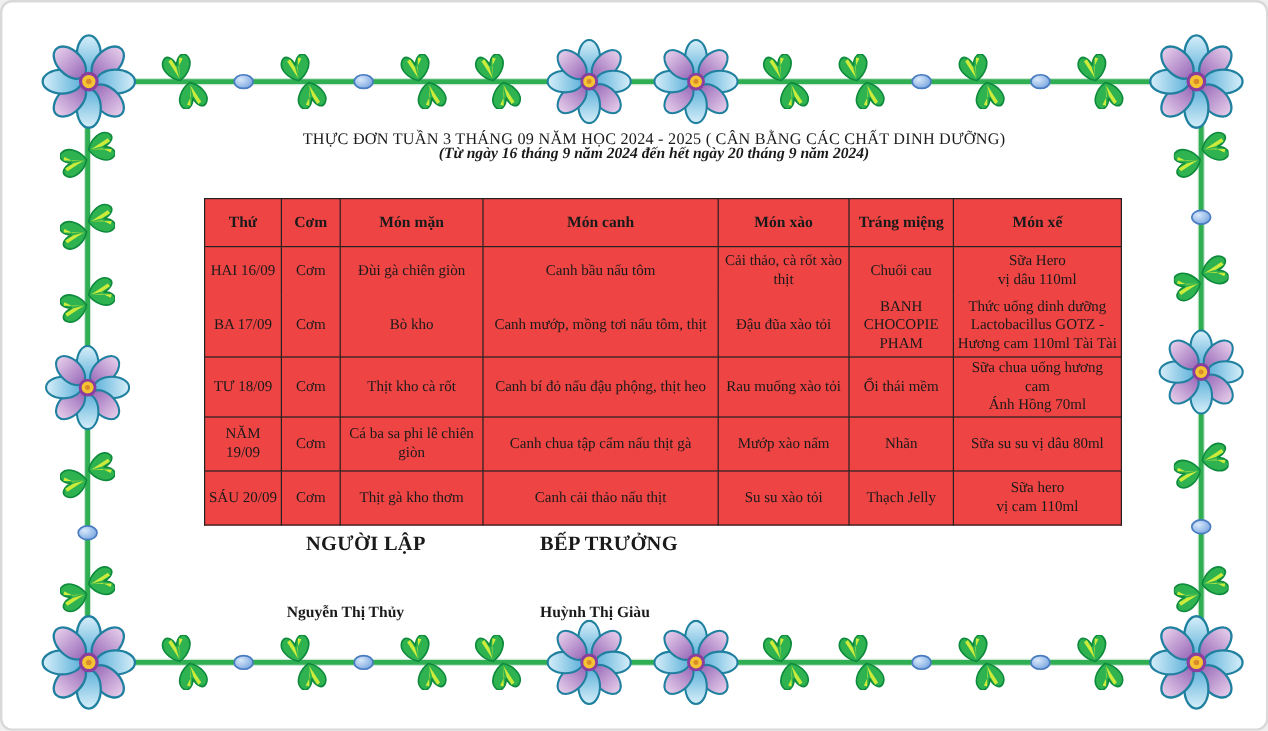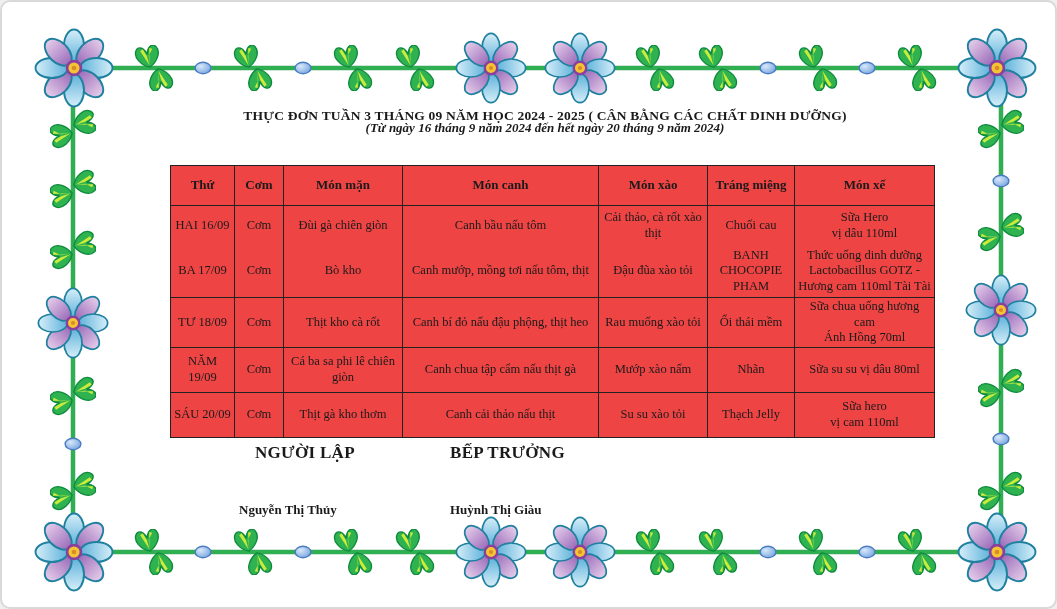--- a/index.html
+++ b/index.html
@@ -21,21 +21,21 @@
   .border-top    { top:28px;  left:32px;  right:18px; height:76px; }
   .border-bottom { top:512px; left:32px;  right:18px; height:76px; }
   .border-left   { left:33px;  top:104px; height:408px; width:76px; flex-direction:column; }
   .border-right  { left:961px; top:104px; height:408px; width:76px; flex-direction:column; }
   .motif { display:block; flex:0 0 auto; }
   .border-left .motif-l, .border-right .motif-l { transform:rotate(90deg); }
 
   
   .doc-title {
     position:absolute; top:106px; left:33px; right:0; text-align:center;
-    font-size:13.5px; font-weight:bold; letter-spacing:.2px; z-index:3;
+    font-size:13.5px; font-weight:normal; letter-spacing:.2px; z-index:3;
   }
   .doc-subtitle {
     position:absolute; top:118px; left:33px; right:0; text-align:center;
     font-size:13px; font-weight:bold; font-style:italic; z-index:3;
   }
 
   table.menu {
     position:absolute; left:168px; top:163px; width:764px;
     border-collapse:collapse; table-layout:fixed; z-index:3; background:#ef4444;
   }

